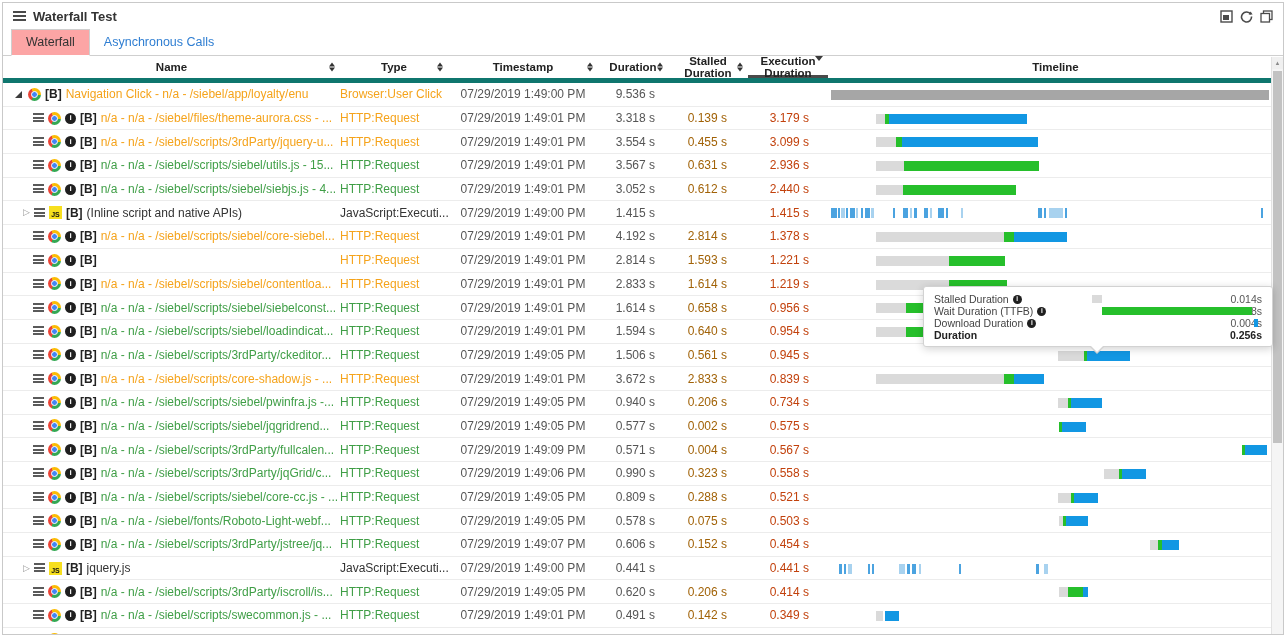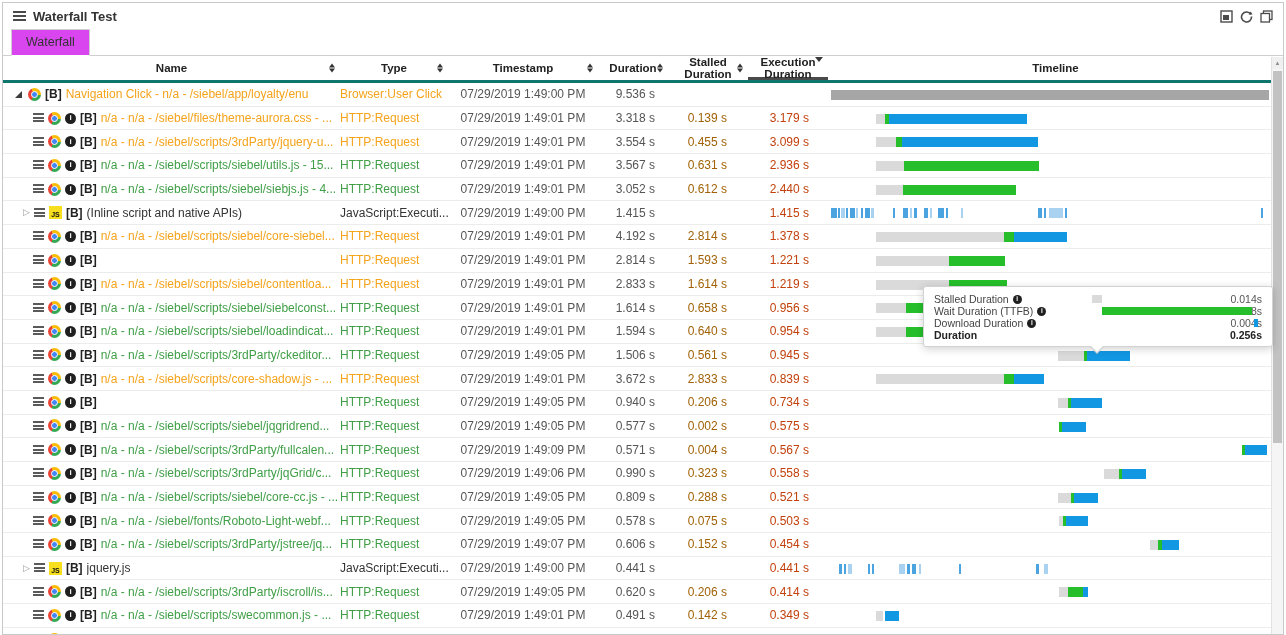--- a/index.html
+++ b/index.html
@@ -13,26 +13,26 @@
   .ic-lines { width:13px; height:10px;
     background:repeating-linear-gradient(#4a4a4a 0 2px, transparent 2px 4px); }
   .w-title { font-size:13px; font-weight:700; color:#333; margin-left:7px; }
   .tb-icons { margin-left:auto; display:flex; gap:7px; align-items:center; }
   .tb-icons svg { display:block; }
 
   
   .tabbar { height:27px; display:flex; align-items:flex-end; padding-left:8px;
     border-bottom:1px solid #cfcfcf; }
   .tab { font-size:12.5px; padding:5px 14px 6px; cursor:pointer; position:relative; }
-  .tab.active { background:#d946ef; border:1px solid #cfcfcf; border-bottom:1px solid #fff;
+  .tab.active { background:#fca5a5; border:1px solid #cfcfcf; border-bottom:1px solid #fff;
     margin-bottom:-1px; color:#333; }
   .tab.inactive { color:#2f7ed2; }
 
   
-  .thead { height:27px; display:flex; border-bottom:3px solid #0f766e;
+  .thead { height:27px; display:flex; border-bottom:5px solid #0f766e;
     font-size:11.5px; font-weight:700; color:#222; }
   .th { display:flex; align-items:center; justify-content:center; position:relative;
     text-align:center; line-height:12px; height:100%; cursor:pointer; }
   .th .sortwrap { position:absolute; right:5px; top:50%; transform:translateY(-50%); }
   .sort2 { display:flex; flex-direction:column; gap:1px; }
   .sort2 .s-up { width:0;height:0;border-left:3.5px solid transparent;
     border-right:3.5px solid transparent;border-bottom:4px solid #333; }
   .sort2 .s-dn { width:0;height:0;border-left:3.5px solid transparent;
     border-right:3.5px solid transparent;border-top:4px solid #333; }
   .sort1 { width:0;height:0;border-left:4px solid transparent;
@@ -145,20 +145,21 @@
         <svg width="13" height="13" viewBox="0 0 13 13">
             <rect x="3.5" y="1" width="8.5" height="8.5" fill="#fff" stroke="#4a4a4a" stroke-width="1.3"></rect>
             <rect x="1" y="3.5" width="8.5" height="8.5" fill="#fff" stroke="#4a4a4a" stroke-width="1.3"></rect>
           </svg>
       </span>
     </span>
   </div>
 
   <div class="tabbar">
     <div class="tab active">Waterfall</div>
+    <div class="tab inactive">Asynchronous Calls</div>
   </div>
 
   <div class="thead">
       <div class="th col-name">
         <span>Name</span>
         <span class="sortwrap">
           <span class="sort2">
             <i class="s-up"></i>
             <i class="s-dn"></i>
           </span>
@@ -472,20 +473,21 @@
           <span class="seg green" style="left: 176px; width: 10px;"></span>
           <span class="seg blue" style="left: 186px; width: 30px;"></span>
         </div>
       </div>
       <div class="row">
         <div class="cell c-name txt-green" style="padding-left: 30px;">
           <span class="ic-menu"></span>
           <span class="ic-chrome"></span>
           <span class="ic-info">i</span>
           <span class="badge-b">[B]</span>
+          <span class="nm">n/a - n/a - /siebel/scripts/siebel/pwinfra.js -...</span>
         </div>
         <div class="cell c-type txt-green">HTTP:Request</div>
         <div class="cell c-ts">07/29/2019 1:49:05 PM</div>
         <div class="cell c-dur">0.940 s</div>
         <div class="cell c-stall">0.206 s</div>
         <div class="cell c-exec">0.734 s</div>
         <div class="c-tl">
           <span class="seg gray" style="left: 230px; width: 10px;"></span>
           <span class="seg green" style="left: 240px; width: 3px;"></span>
           <span class="seg blue" style="left: 243px; width: 31px;"></span>

